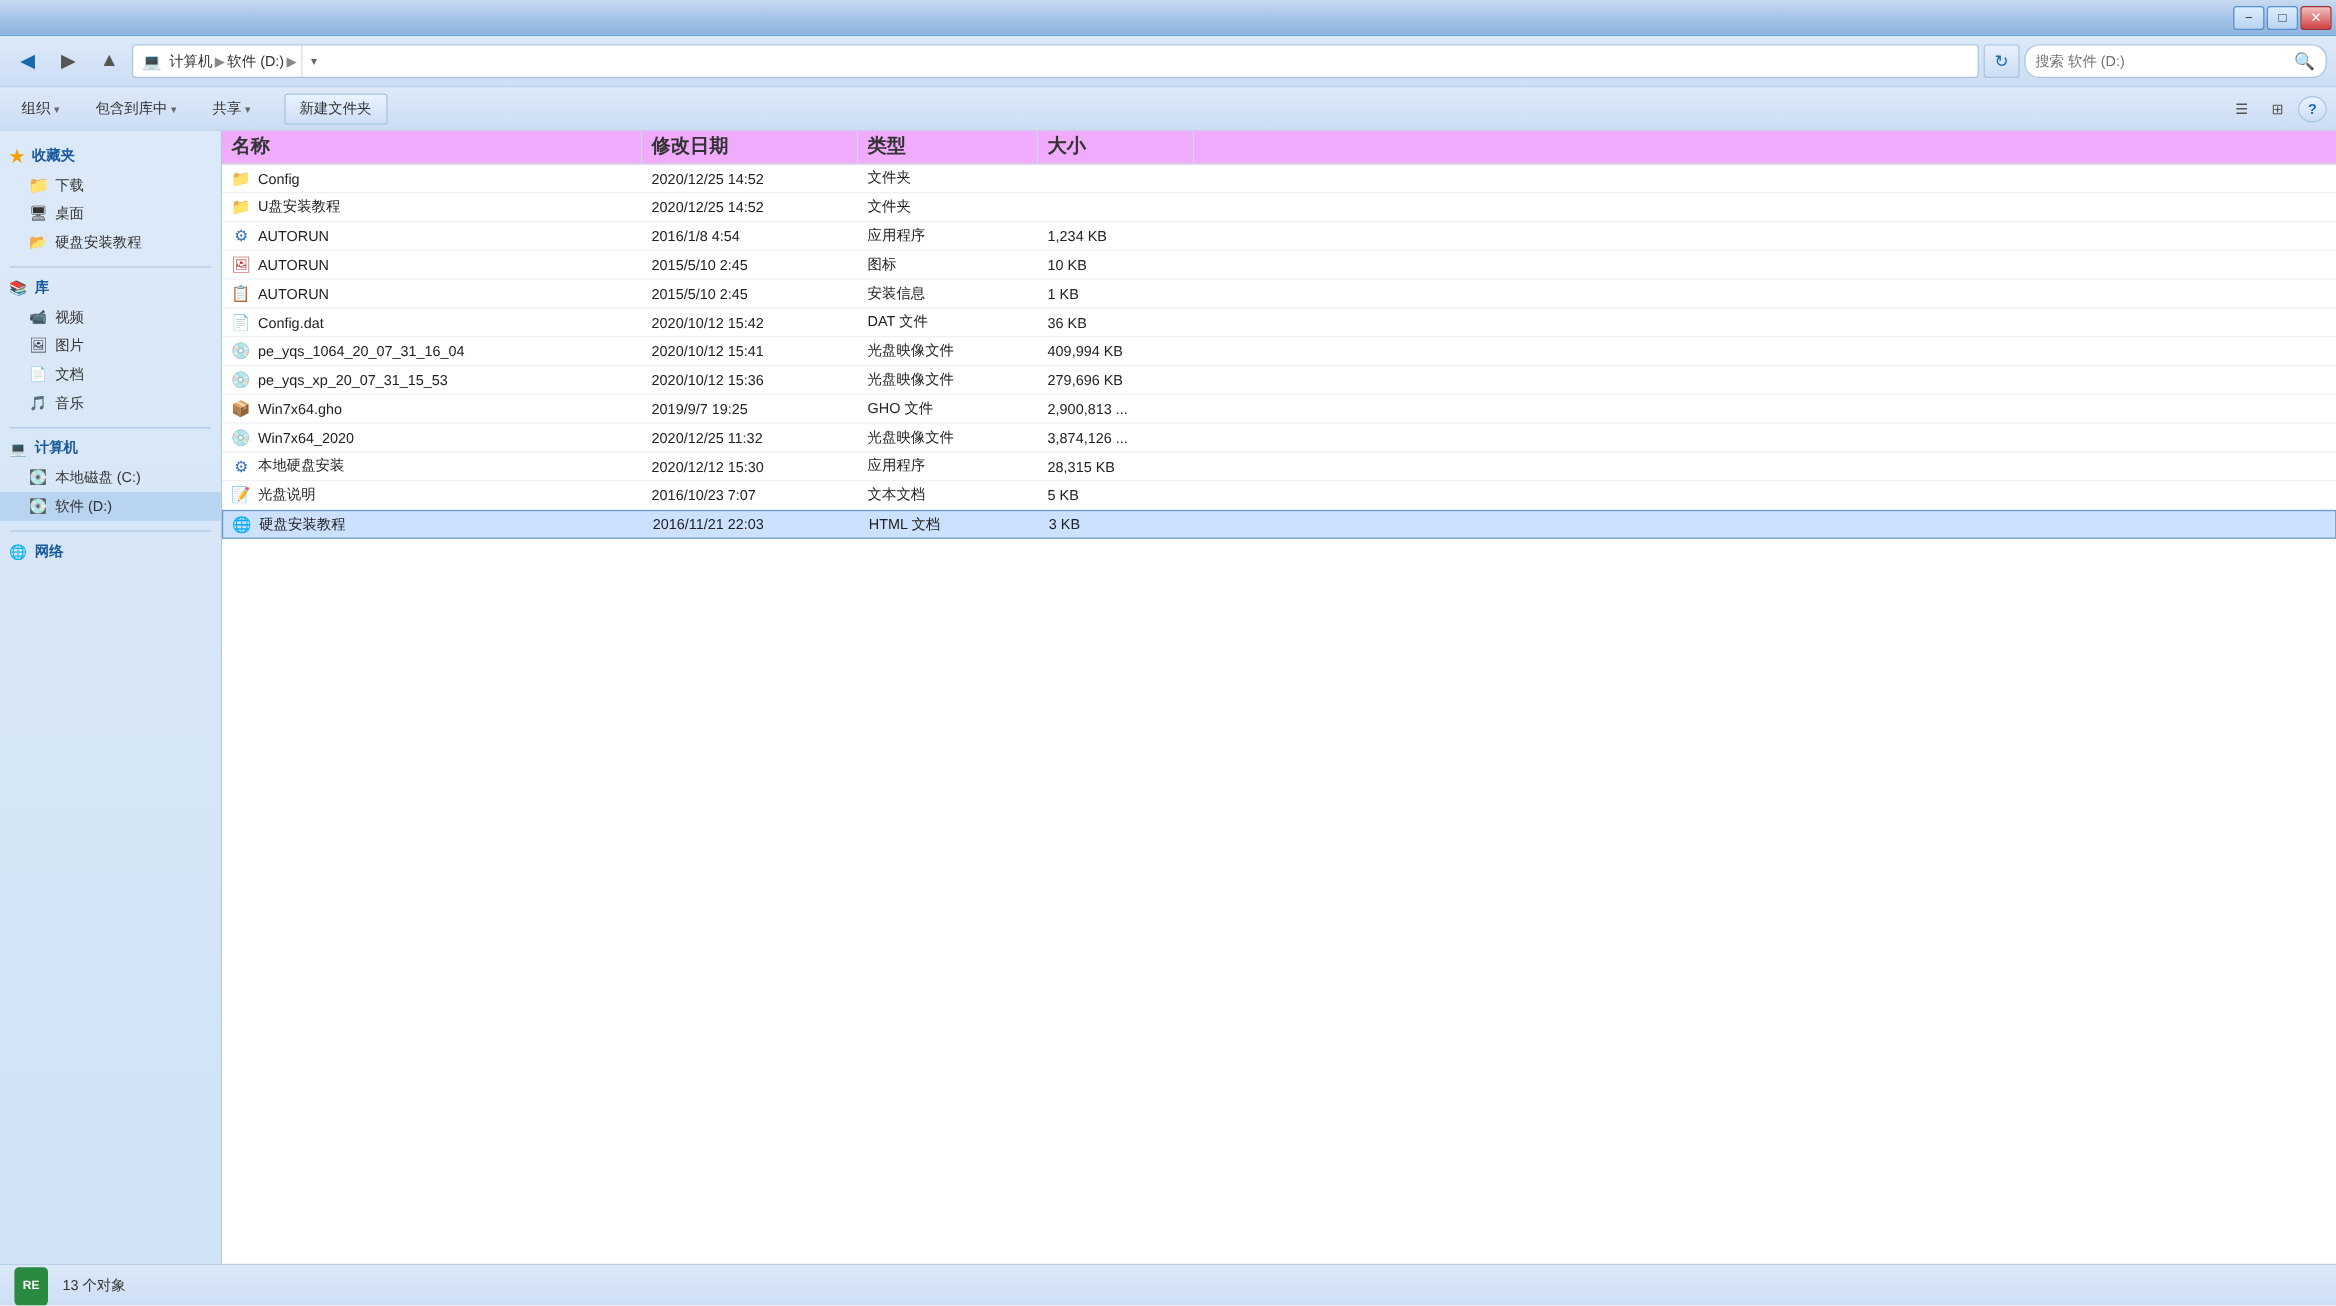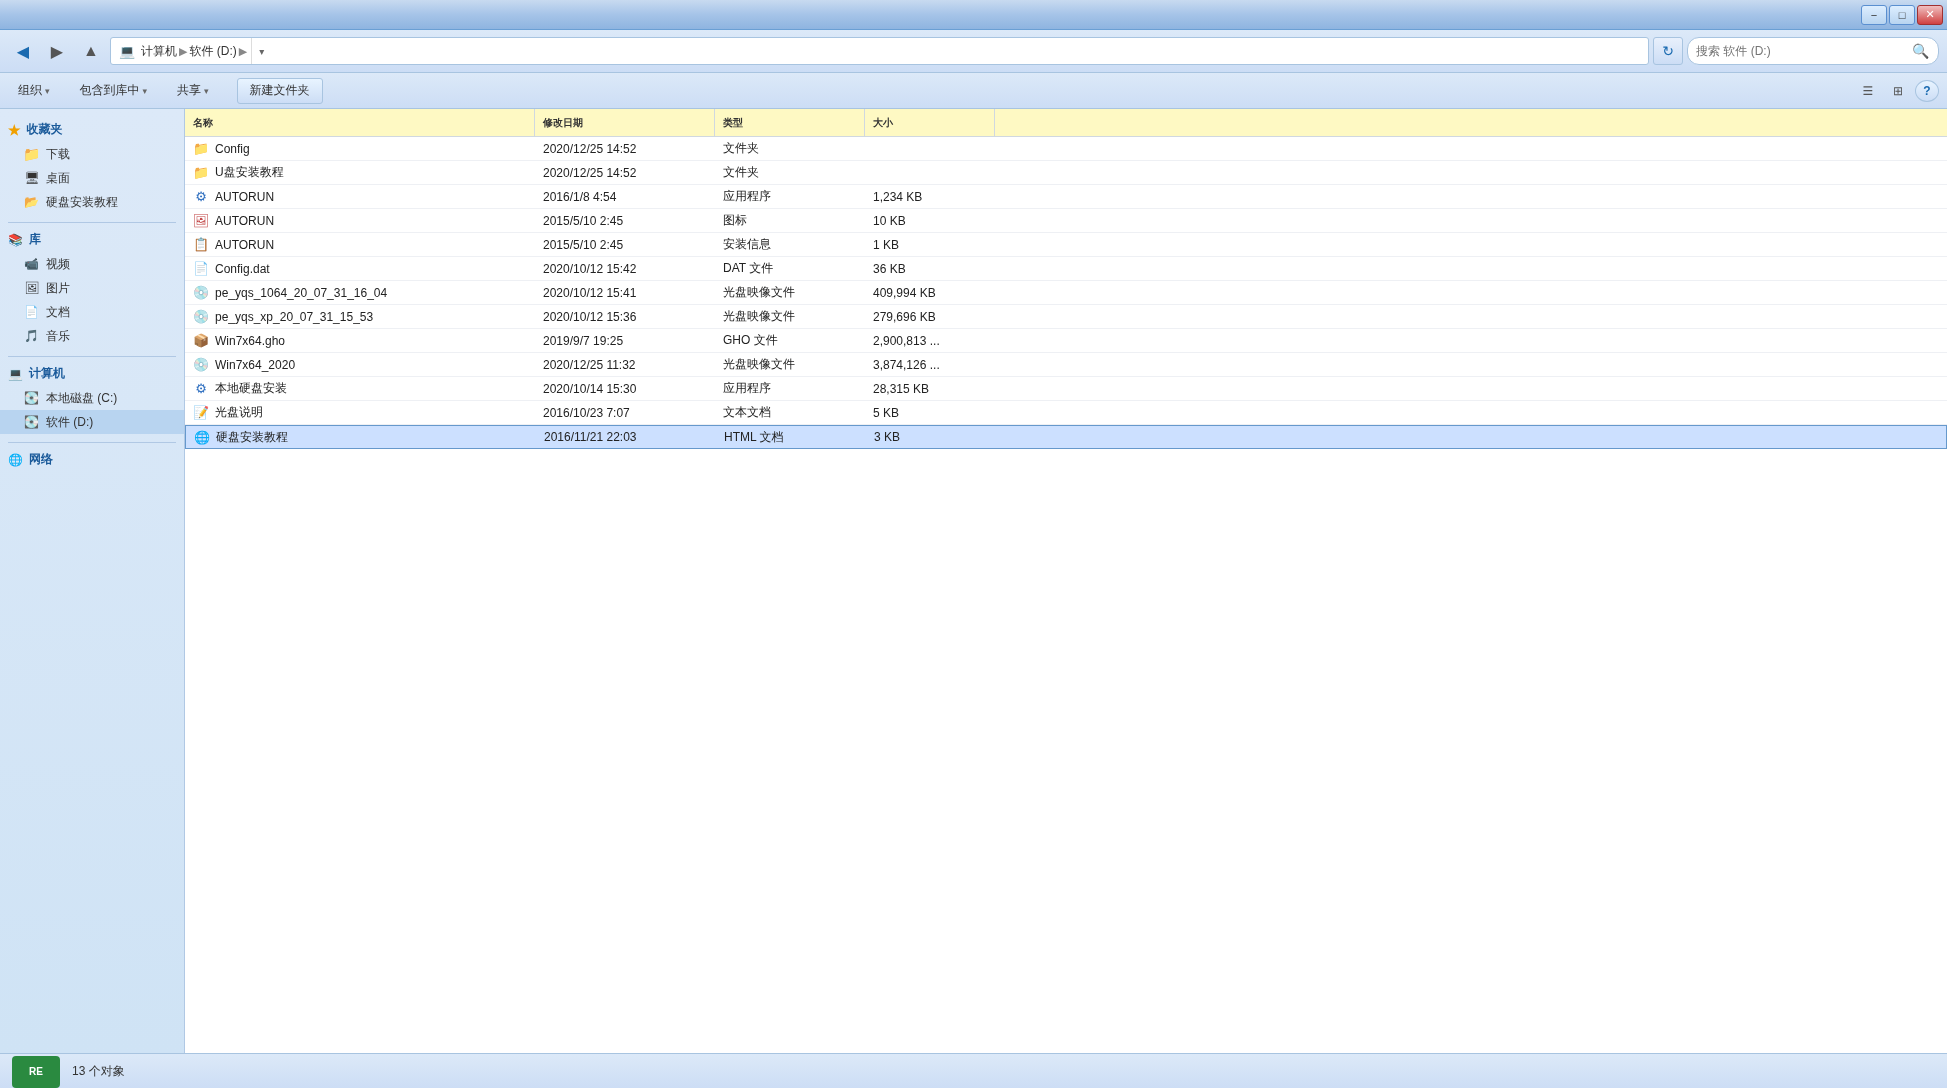--- a/index.html
+++ b/index.html
@@ -267,22 +267,22 @@
       flex: 1;
       background: #fff;
       display: flex;
       flex-direction: column;
     }
     .file-header {
       height: 28px;
       display: flex;
       align-items: center;
       border-bottom: 1px solid #d0d8e0;
-      background: #fef9c3;
-      font-size: 10px;
+      background: #f0abfc;
+      font-size: 16px;
       font-weight: bold;
       color: #333;
     }
     .file-header .col {
       padding: 0 8px;
       height: 100%;
       display: flex;
       align-items: center;
       border-right: 1px solid #d0d8e0;
       cursor: pointer;
@@ -332,21 +332,21 @@
     .statusbar {
       height: 36px;
       background: linear-gradient(to bottom, #dce9f8, #ccddf5);
       border-top: 1px solid #a8c4e0;
       display: flex;
       align-items: center;
       padding: 0 12px;
       gap: 12px;
     }
     .status-logo {
-      width: 48px;
+      width: 28px;
       height: 32px;
       background: #2a8a40;
       border-radius: 4px;
       display: flex;
       align-items: center;
       justify-content: center;
       color: #fff;
       font-size: 10px;
       font-weight: bold;
     }
@@ -669,21 +669,21 @@
       <div class="col col-size">
         <span>3,874,126 ...</span>
       </div>
     </div>
         <div class="file-row">
       <div class="col col-name">
         <div class="file-icon icon-exe">⚙</div>
         <span>本地硬盘安装</span>
       </div>
       <div class="col col-date">
-        <span>2020/10/14 15:30</span>
+        <span>2020/12/12 15:30</span>
       </div>
       <div class="col col-type">
         <span>应用程序</span>
       </div>
       <div class="col col-size">
         <span>28,315 KB</span>
       </div>
     </div>
         <div class="file-row">
       <div class="col col-name">

